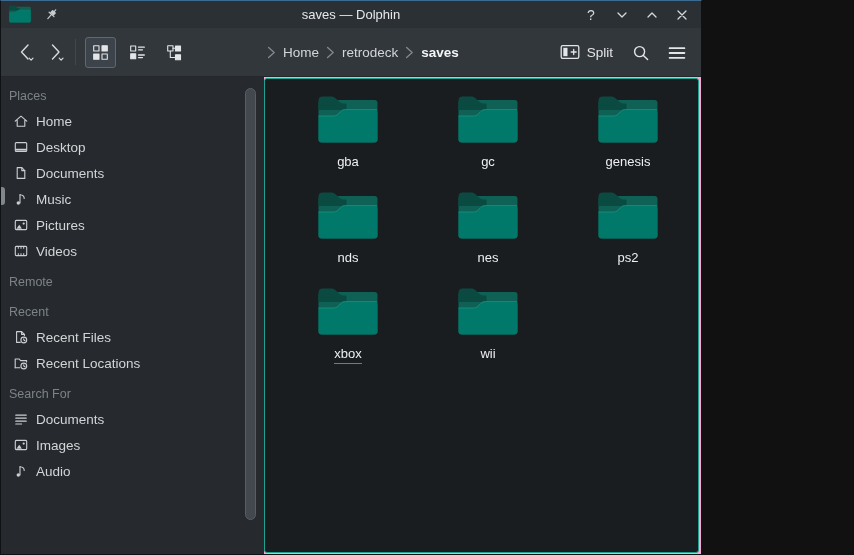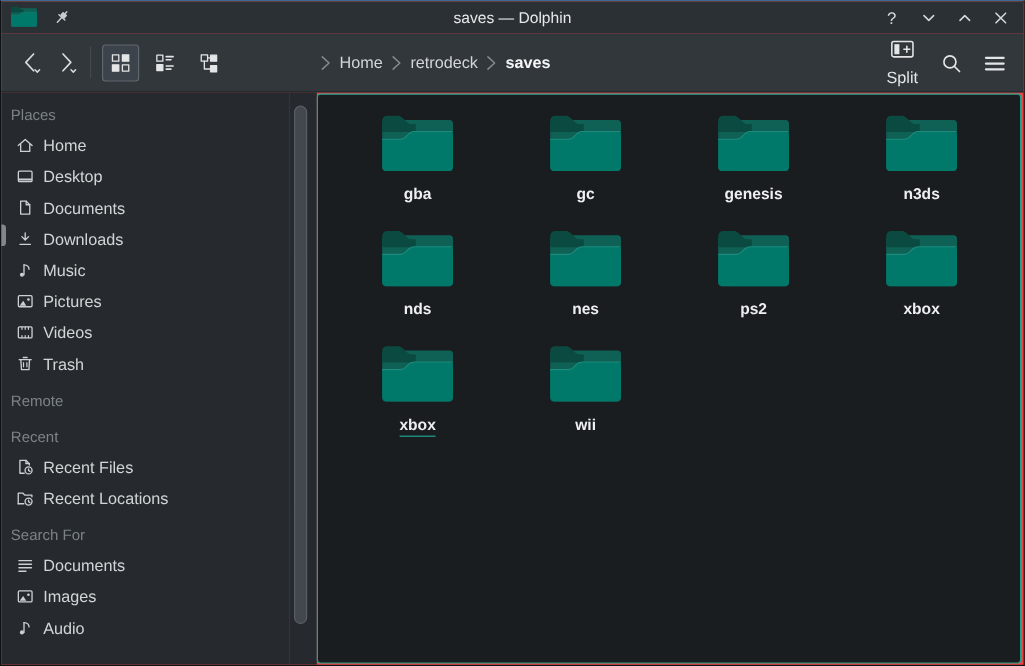--- a/index.html
+++ b/index.html
@@ -1,21 +1,21 @@
 <!DOCTYPE html>
 <html style="--accent: #1fa28f;"><head>
 <meta charset="utf-8">
 <style>
   * { box-sizing: border-box; margin: 0; padding: 0; }
   html,body { background:#111; }
   body { font-family: "Liberation Sans", "DejaVu Sans", sans-serif; }
 
   .window {
-    position: relative; width: 854px; height: 555px;
-    background: #ef4444; overflow: hidden;
+    position: relative; width: 702px; height: 555px;
+    background: #f9a8d4; overflow: hidden;
     border: 1px solid #0f1214; border-top: 1px solid #3a6b92;
     color: #dfe2e4;
   }
 
   
   .titlebar {
     position: relative; height: 27px; background: #2b3035;
     display: flex; align-items: center; padding: 0 8px;
   }
   .titlebar .appicon { width: 22px; height: 19px; margin-right: 12px; }
@@ -57,21 +57,21 @@
     display: flex; align-items: center; gap: 7px; font-size: 13.5px;
   }
   .crumb { color: #d3d6d8; cursor: pointer; }
   .crumb.current { color: #f4f6f7; font-weight: bold; text-align: center; }
   .crumb-sep { width: 9px; height: 13px; color: #83898e; display: flex; }
   .crumb-sep svg { width: 9px; height: 13px; }
 
   .toolbar-right { position: absolute; right: 10px; top: 0; bottom: 0; display: flex; align-items: center; gap: 6px; }
   .split-btn {
     display: flex; align-items: center; gap: 7px; background: none; border: none;
-    color: #e3e5e7; font-size: 13.5px; cursor: pointer; padding: 4px 6px; flex-direction: column;
+    color: #e3e5e7; font-size: 13.5px; cursor: pointer; padding: 4px 6px;
   }
   .split-btn svg { width: 20px; height: 18px; }
   .tool-btn {
     width: 30px; height: 30px; background: none; border: none; color: #e3e5e7;
     display: flex; align-items: center; justify-content: center; cursor: pointer; padding: 0;
   }
   .tool-btn svg { width: 19px; height: 19px; }
 
   
   .win-body { position: relative; height: 477px; border-radius: 27px; }
@@ -102,21 +102,20 @@
 
   .edge-notch {
     position: absolute; left: 0; top: 110px; width: 4px; height: 18px;
     background: #82878c; border-radius: 0 3px 3px 0; cursor: ew-resize;
   }
 
   .view {
     position: absolute; left: 263px; top: 1px; right: 2px; bottom: 1px;
     background: #1a1d20; border: 1px solid var(--accent, #1fa28f); border-radius: 3px;
     overflow: hidden;
-    font-weight: bold;
   }
   .grid { display: flex; flex-wrap: wrap; padding: 13px 0 0 13px; width: 574px; }
   .cell {
     width: 140px; height: 96px; display: flex; flex-direction: column; align-items: center;
     cursor: pointer;
   }
   .cell .ficon { width: 60px; height: 50px; margin-top: 4px; }
   .cell .flabel { margin-top: 8px; font-size: 13px; color: #edeff0; line-height: 16px; }
   .cell .flabel.underlined { border-bottom: 1px solid var(--accent, #1fa28f); padding-bottom: 1px; }
 </style>
@@ -277,28 +276,20 @@
   <div class="side-item">
     <span class="sicon">
               <svg viewBox="0 0 0 0 16 16" fill="none" stroke="currentColor" stroke-width="1.1" stroke-linecap="round" stroke-linejoin="round" width="100%" height="100%">
                 <path d="M4.2 2.6h4.6l3 3v7.8H4.2z"></path>
                 <path d="M8.8 2.6v3h3"></path>
               </svg>
             </span>
     <span class="slabel">Documents</span>
   </div>
 
-  <div class="side-item">
-    <span class="sicon">
-              <svg viewBox="0 0 0 0 16 16" fill="none" stroke="currentColor" stroke-width="1.1" stroke-linecap="round" stroke-linejoin="round" width="100%" height="100%">
-                <path d="M8 3v5.4M5.2 6.2 8 9l2.8-2.8M3.6 12.6h8.8"></path>
-              </svg>
-            </span>
-    <span class="slabel">Downloads</span>
-  </div>
 
   <div class="side-item">
     <span class="sicon">
               <svg viewBox="0 0 0 0 16 16" fill="none" stroke="currentColor" stroke-width="1.1" stroke-linecap="round" stroke-linejoin="round" width="100%" height="100%">
                 <circle cx="5.3" cy="12" r="1.7" fill="currentColor" stroke="none"></circle>
                 <path d="M7 12V3.8"></path>
                 <path d="M7 3.8c2.6.2 4.2 1.4 4.2 3.6"></path>
               </svg>
             </span>
     <span class="slabel">Music</span>
@@ -318,29 +309,20 @@
   <div class="side-item">
     <span class="sicon">
               <svg viewBox="0 0 0 0 16 16" fill="none" stroke="currentColor" stroke-width="1.1" stroke-linecap="round" stroke-linejoin="round" width="100%" height="100%">
                 <rect x="2.3" y="3.4" width="11.4" height="9.2" rx="1"></rect>
                 <path d="M5.3 3.6v1.8M8 3.6v1.8M10.7 3.6v1.8M5.3 10.6v1.8M8 10.6v1.8M10.7 10.6v1.8" stroke-width="1"></path>
               </svg>
             </span>
     <span class="slabel">Videos</span>
   </div>
 
-  <div class="side-item">
-    <span class="sicon">
-              <svg viewBox="0 0 0 0 16 16" fill="none" stroke="currentColor" stroke-width="1.1" stroke-linecap="round" stroke-linejoin="round" width="100%" height="100%">
-                <path d="M4.4 5.2 4.9 13h6.2l.5-7.8M3 4.7h10M6.4 2.9h3.2"></path>
-                <path d="M6.6 7.2v3.4M9.4 7.2v3.4" stroke-width="1"></path>
-              </svg>
-            </span>
-    <span class="slabel">Trash</span>
-  </div>
 </div>
 
   <div class="side-section">
     <div class="side-header">Remote</div>
 
 </div>
 
   <div class="side-section">
     <div class="side-header">Recent</div>
 

